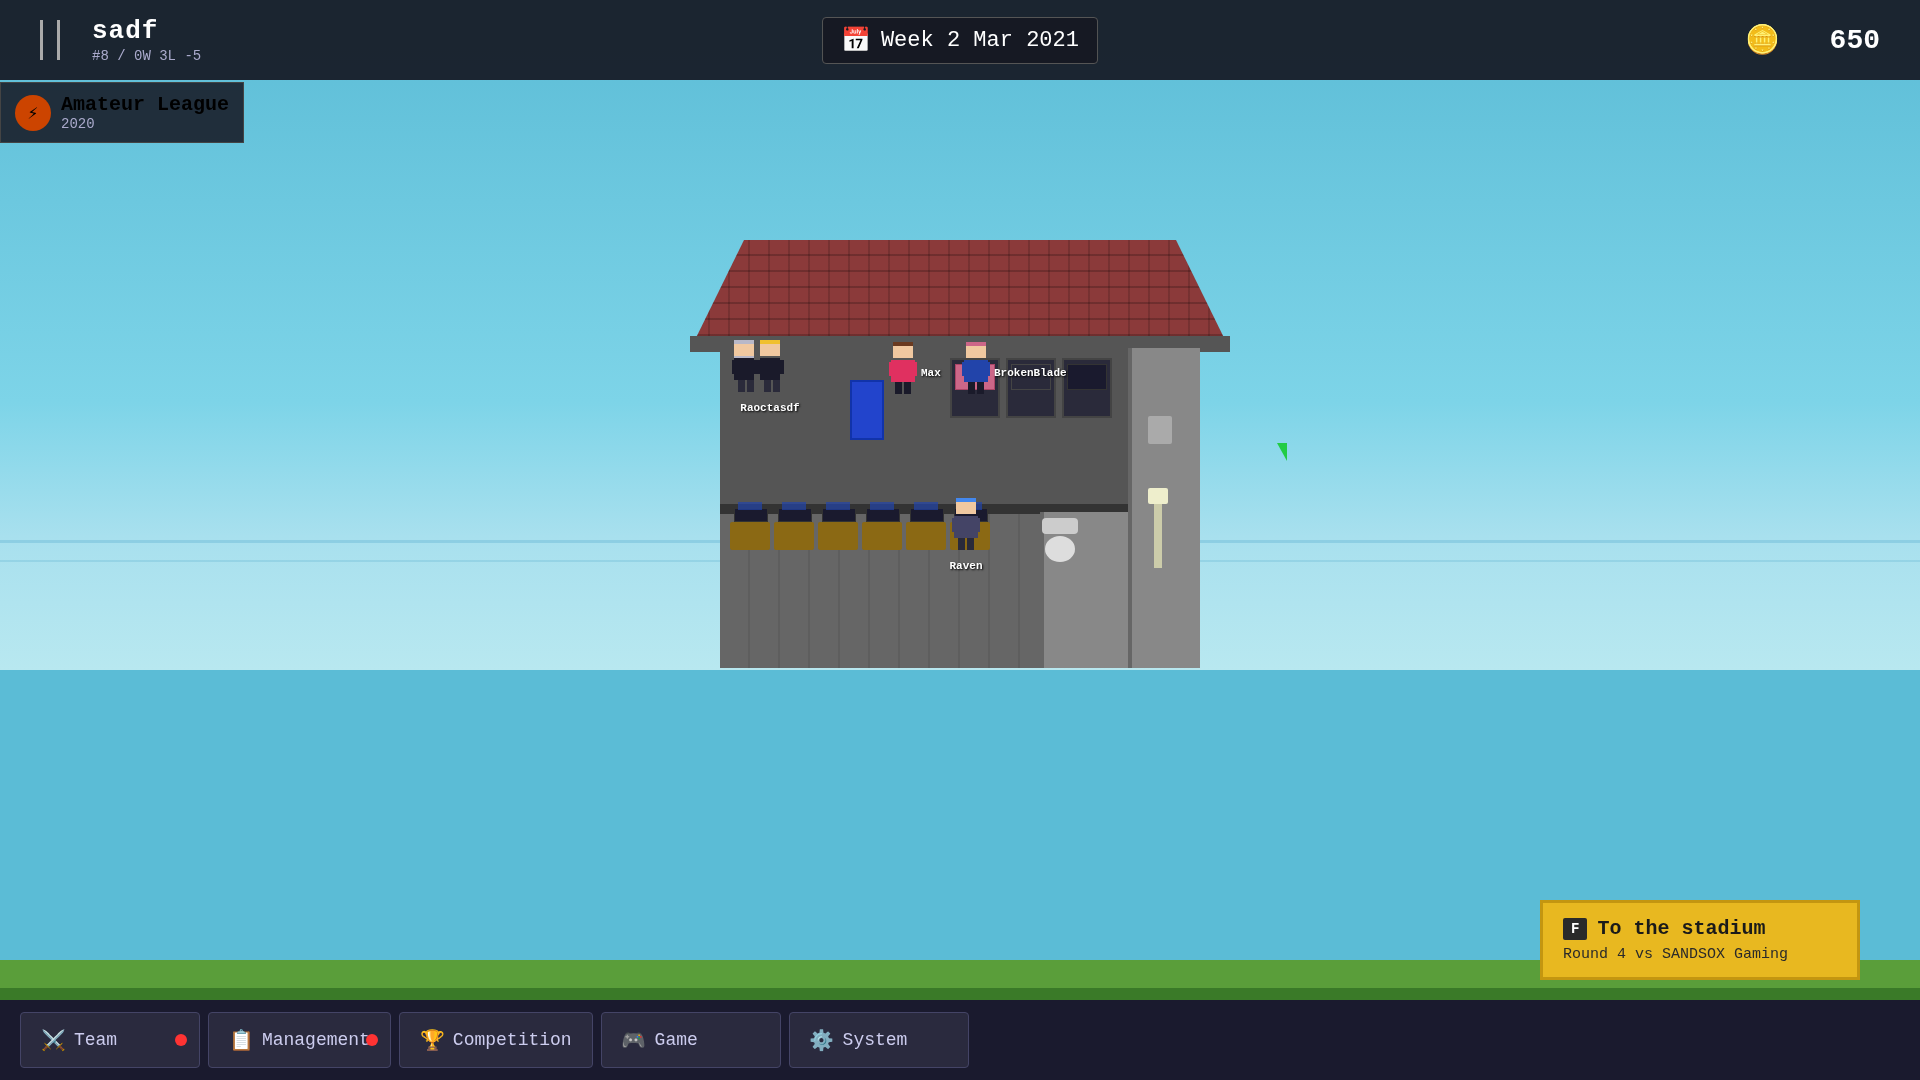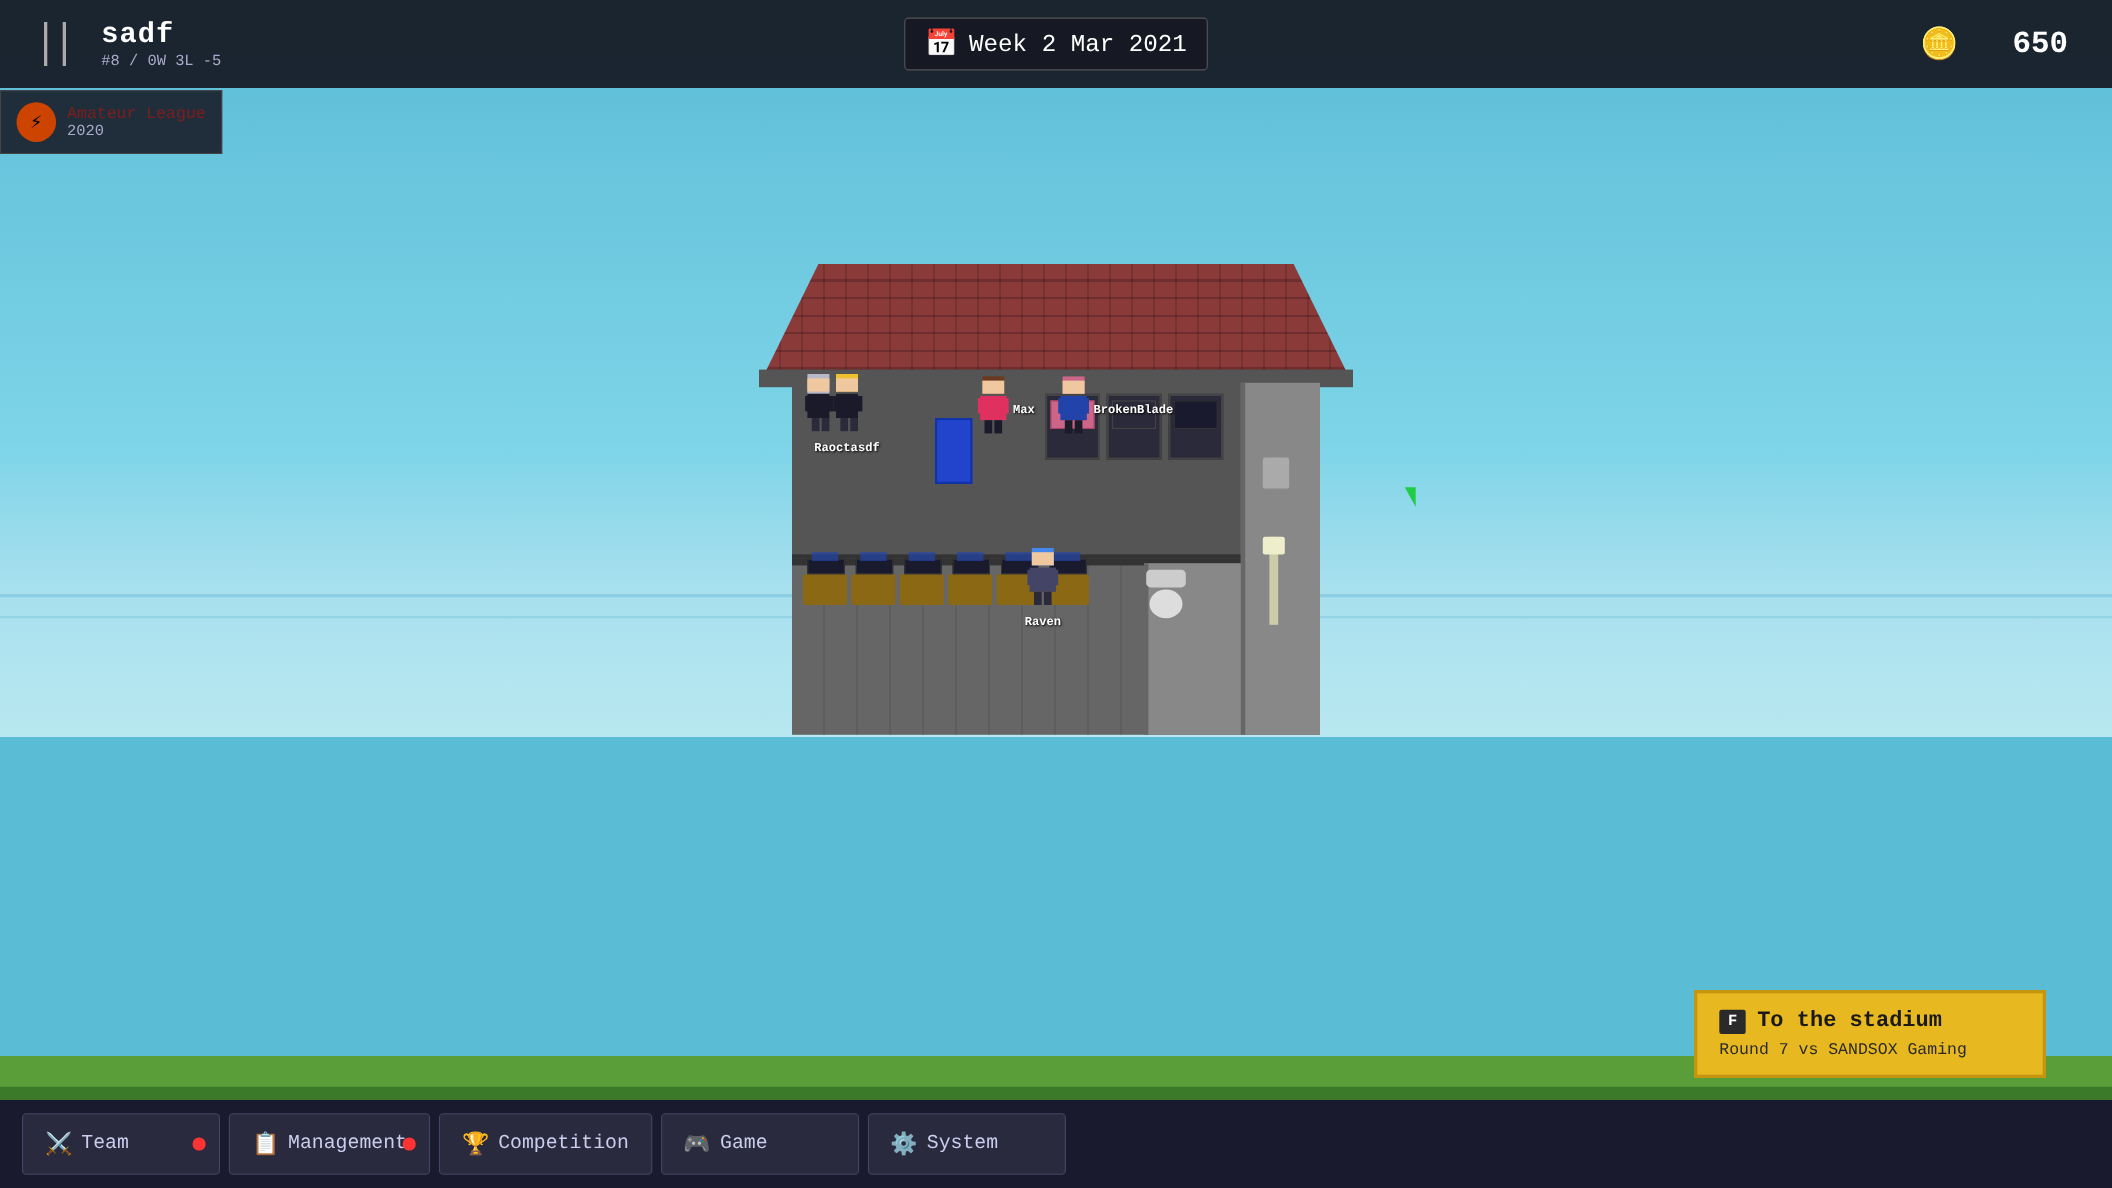--- a/index.html
+++ b/index.html
@@ -150,23 +150,23 @@
       font-weight: bold;
       letter-spacing: 1px;
     }
 
     .team-sub {
       font-size: 14px;
       color: #aaaacc;
       margin-top: 2px;
     }
     .league-name {
-      color: #7f1d1d;
-      font-size: 15px;
-      font-weight: normal;
+      color: #000000;
+      font-size: 20px;
+      font-weight: bold;
     }
     .league-year {
       color: #aaaacc;
       font-size: 14px;
     }
 
     .top-center {
       position: absolute;
       left: 50%;
       transform: translateX(-50%);
@@ -518,21 +518,21 @@
 
   <div style="position:absolute;top:108px;right:0;width:72px;height:320px;background:#888888;border-left:4px solid #666;">
 
     <div style="position:absolute;top:68px;left:16px;width:24px;height:28px;background:#aaaaaa;border-radius:2px;"></div>
 
     <div style="position:absolute;top:140px;left:22px;width:8px;height:80px;background:#ccccaa;">
       <div style="position:absolute;top:0;left:-6px;width:20px;height:16px;background:#eeeecc;border-radius:2px;"></div>
     </div>
   </div>
 
-  <div class="character" style="position:absolute;top:258px;left:210px;flex-direction:column;align-items:center;">
+  <div class="character" style="position:absolute;top:258px;left:228px;flex-direction:column;align-items:center;">
     <svg width="36" height="60" viewBox="0 0 36 60">
       <rect x="8" y="0" width="20" height="16" fill="#4488ee"></rect>
       <rect x="8" y="4" width="20" height="12" fill="#f0c8a0"></rect>
       <rect x="6" y="18" width="24" height="22" fill="#444466"></rect>
       <rect x="4" y="20" width="6" height="14" fill="#444466"></rect>
       <rect x="26" y="20" width="6" height="14" fill="#444466"></rect>
       <rect x="10" y="40" width="7" height="12" fill="#2a2a3a"></rect>
       <rect x="19" y="40" width="7" height="12" fill="#2a2a3a"></rect>
     </svg>
     <span style="font-family:'Courier New',monospace;font-size:11px;color:#fff;text-shadow:1px 1px 2px #000;margin-top:2px;">Raven</span>
@@ -577,21 +577,21 @@
   </div>
 </div>
 
 <div class="cursor"></div>
 
 <div class="stadium-notification">
   <div class="stadium-header">
     <span class="stadium-f-key">F</span>
     <span class="stadium-title">To the stadium</span>
   </div>
-  <div class="stadium-sub">Round 7 vs SANDSOX Gaming</div>
+  <div class="stadium-sub">Round 4 vs SANDSOX Gaming</div>
 </div>
 
 <div class="bottom-bar">
   <button class="nav-btn">
     <span class="btn-icon">⚔️</span>
     <span>Team</span>
     <span class="notification-dot"></span>
   </button>
   <button class="nav-btn">
     <span class="btn-icon">📋</span>

